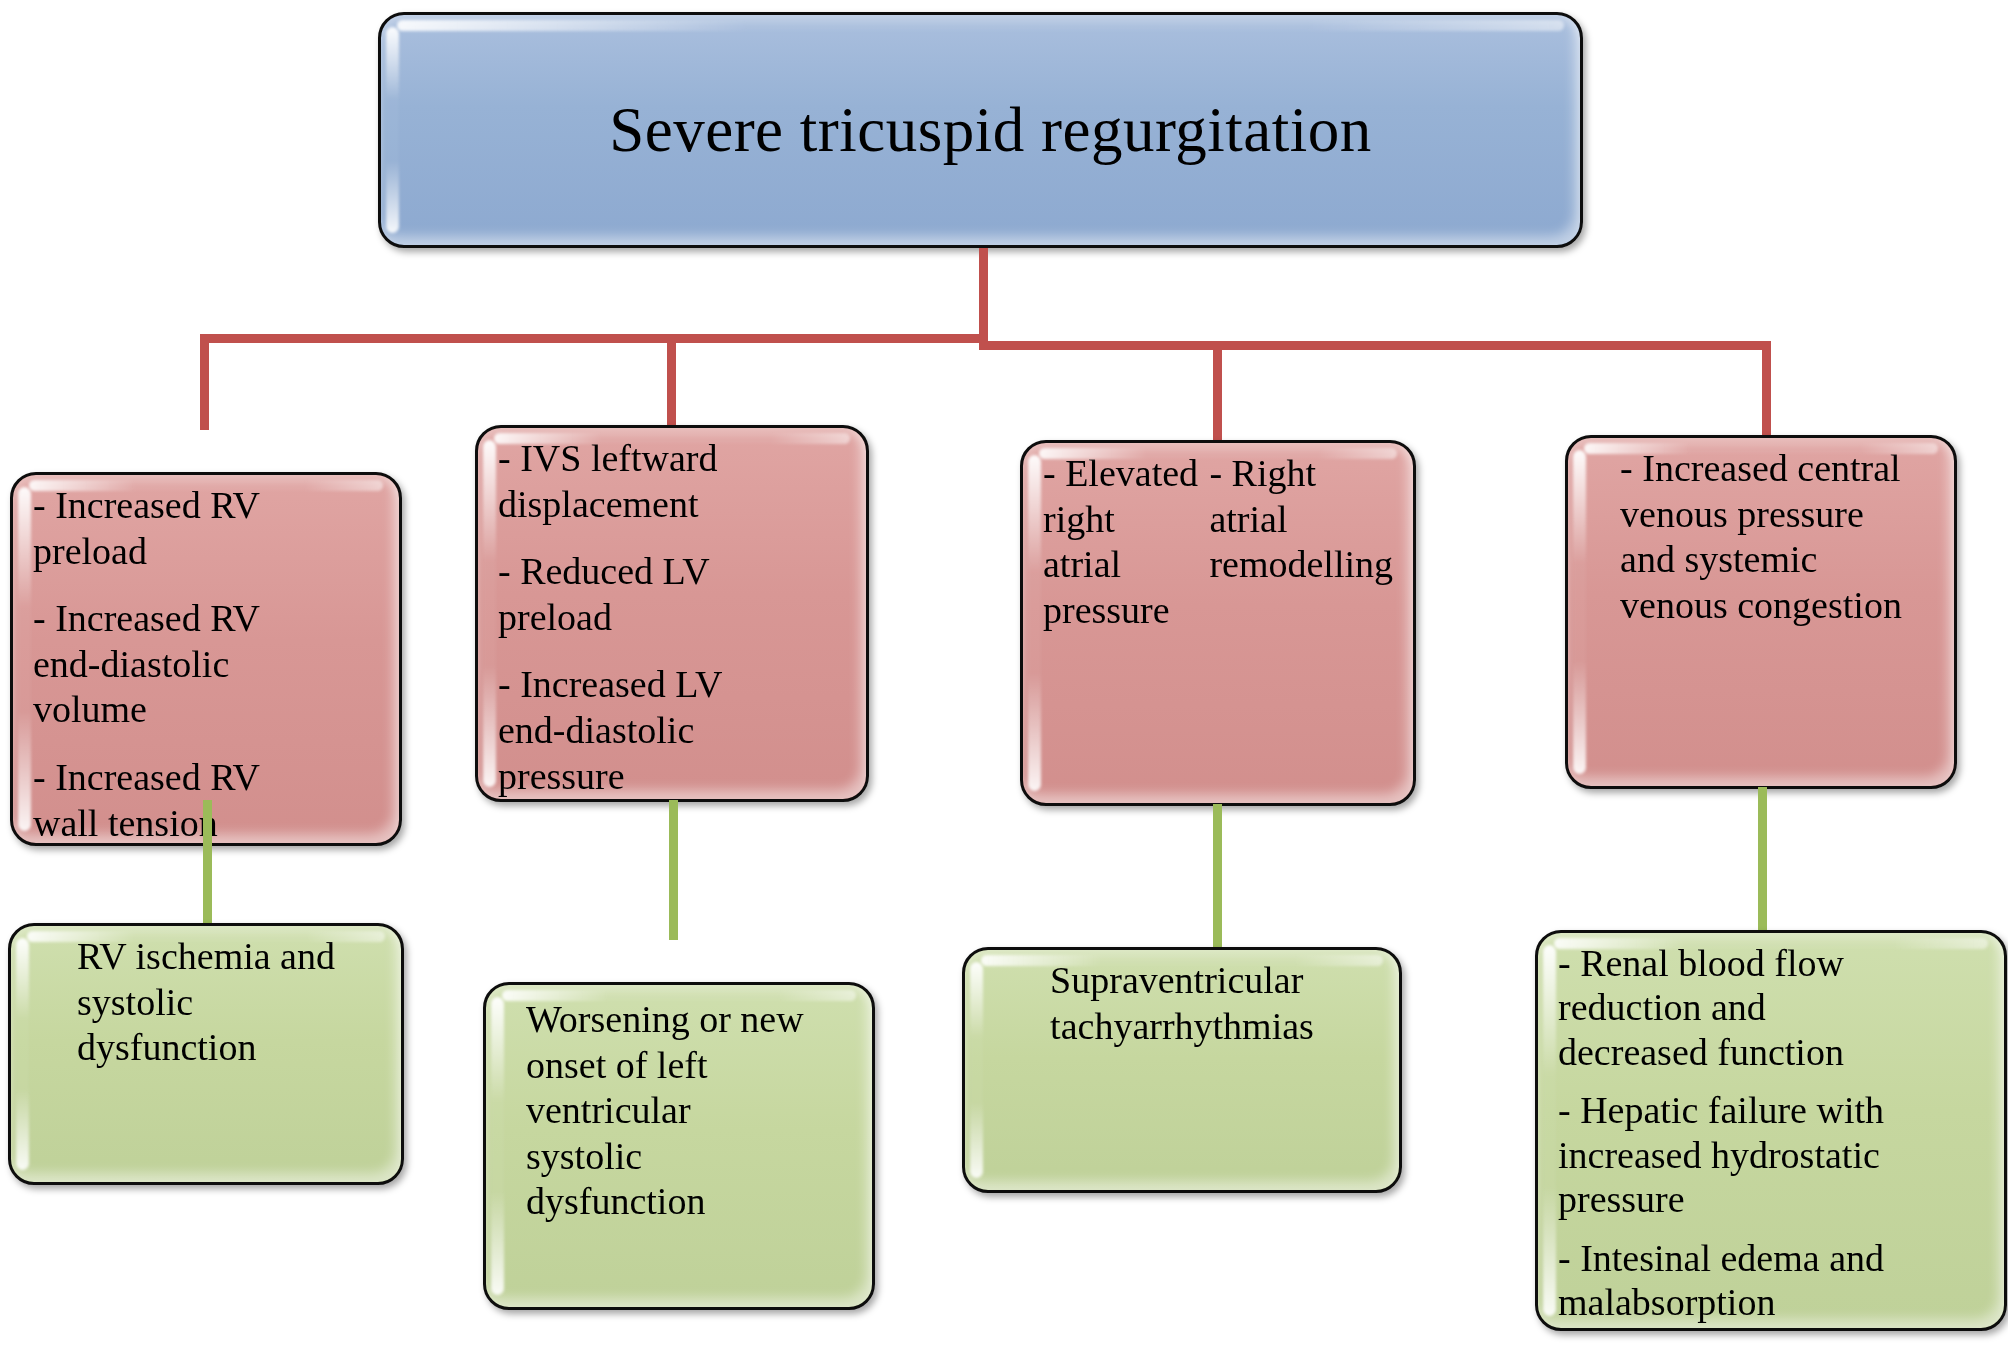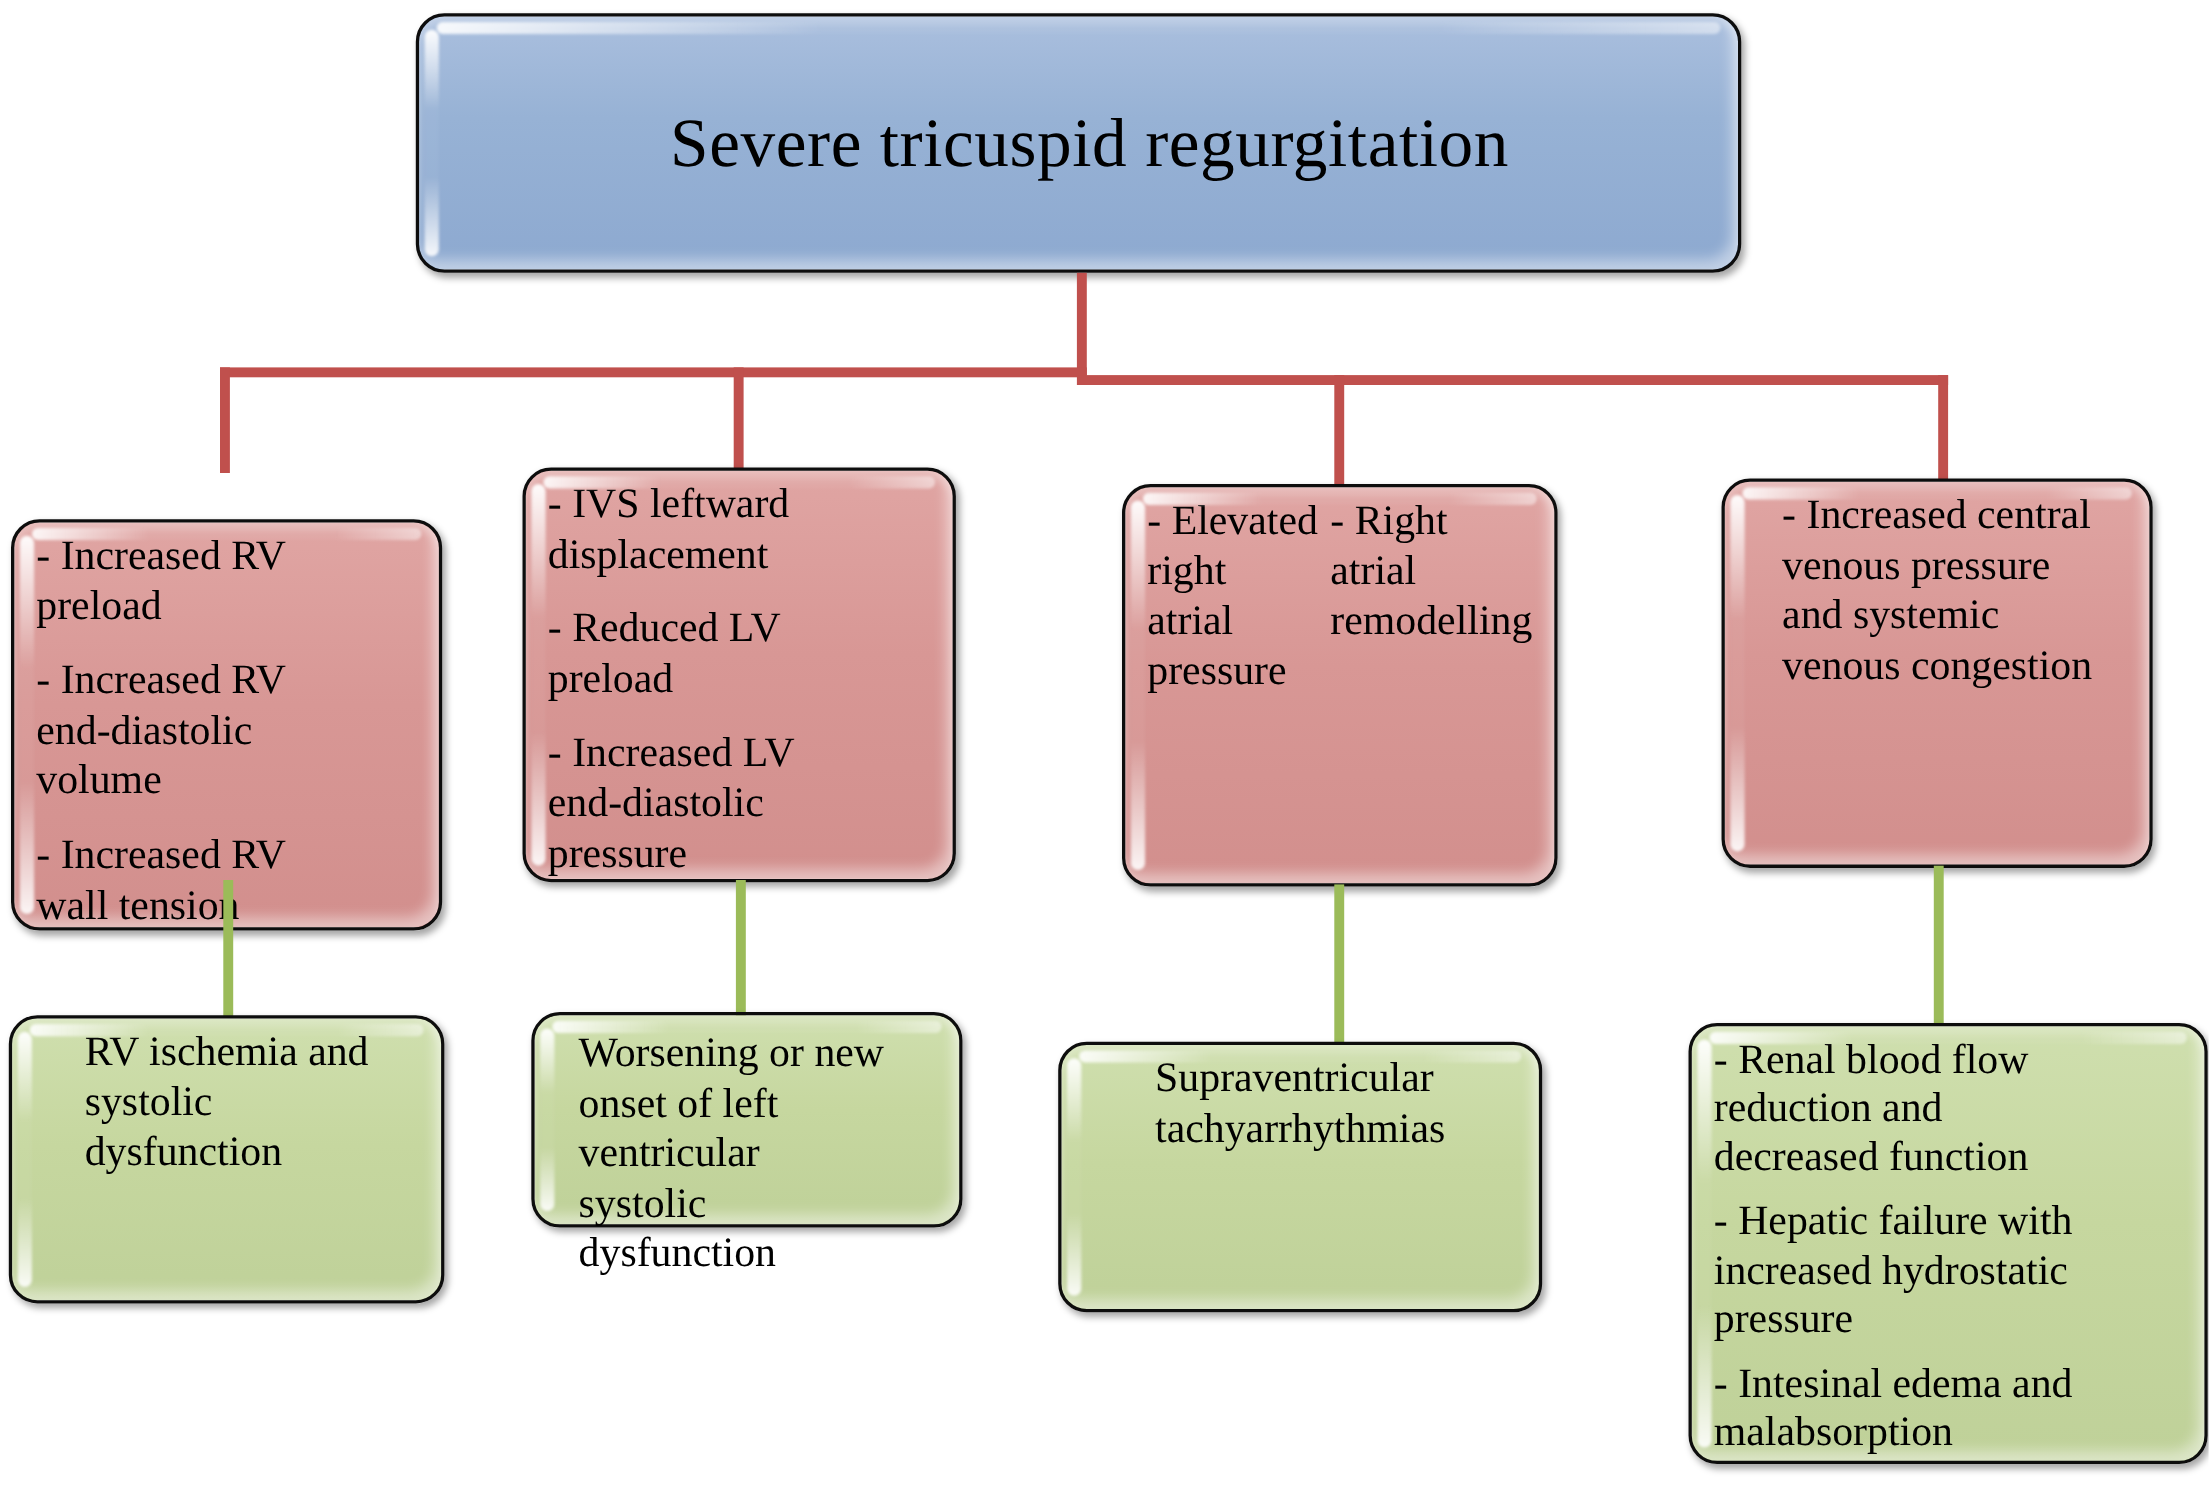--- a/index.html
+++ b/index.html
@@ -128,21 +128,21 @@
   <div class="line greenline" style="left:669px;  top:800px; width:9px; height:140px;"></div>
   <div class="line greenline" style="left:1213px; top:804px; width:9px; height:145px;"></div>
   <div class="line greenline" style="left:1758px; top:787px; width:9px; height:145px;"></div>
 
   <div class="box green gloss body-text vcenter" style="left:8px; top:923px; width:396px; height:262px;">
     <p>RV ischemia and
 systolic
 dysfunction</p>
   </div>
 
-  <div class="box green gloss body-text" style="left:483px; top:920px; width:392px; height:196px; padding-top:12px;padding-left:40px;">
+  <div class="box green gloss body-text" style="left:483px; top:982px; width:392px; height:328px; padding-top:12px;padding-left:40px;">
     <p>Worsening or new
 onset of left
 ventricular
 systolic
 dysfunction</p>
   </div>
 
   <div class="box green gloss body-text vcenter" style="left:962px; top:947px; width:440px; height:246px;">
     <p>Supraventricular
 tachyarrhythmias</p>

